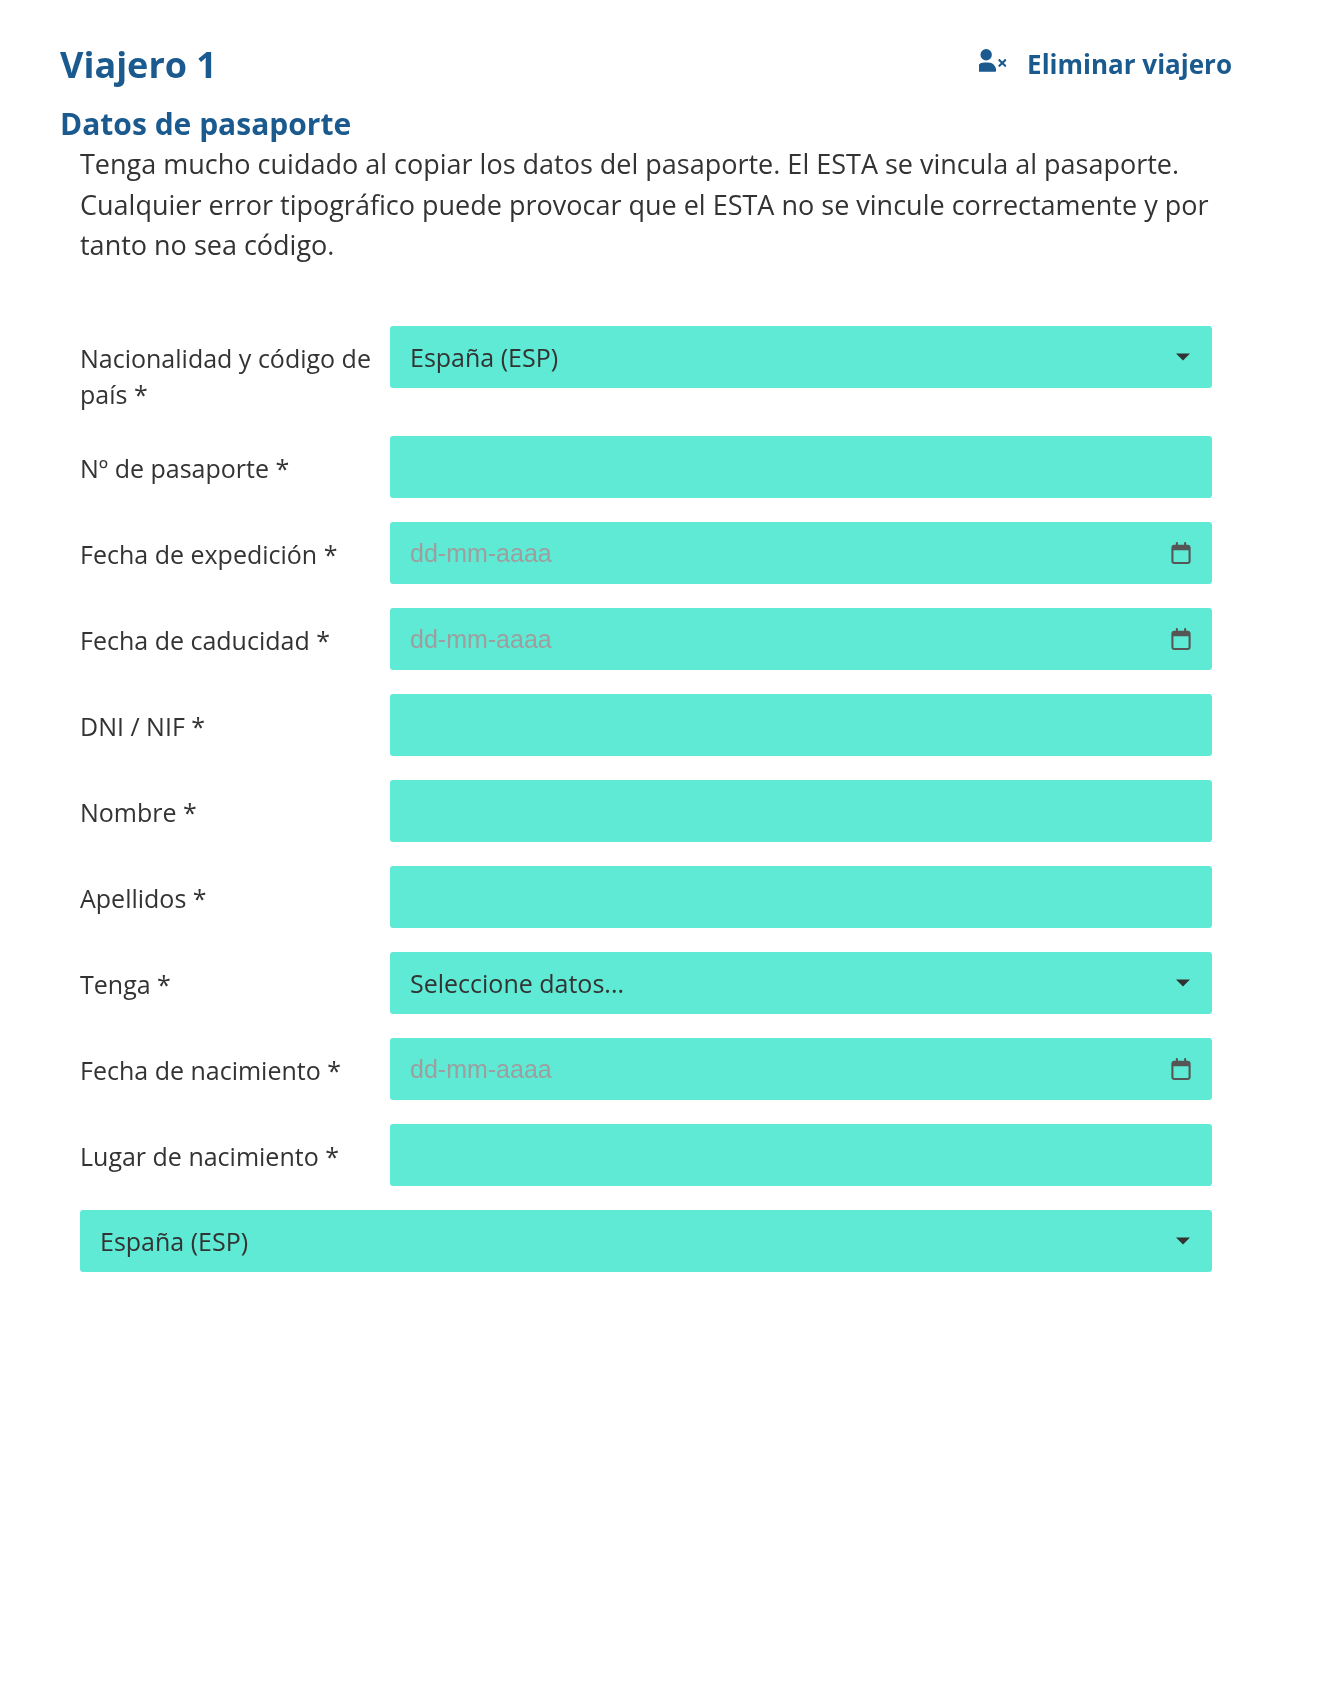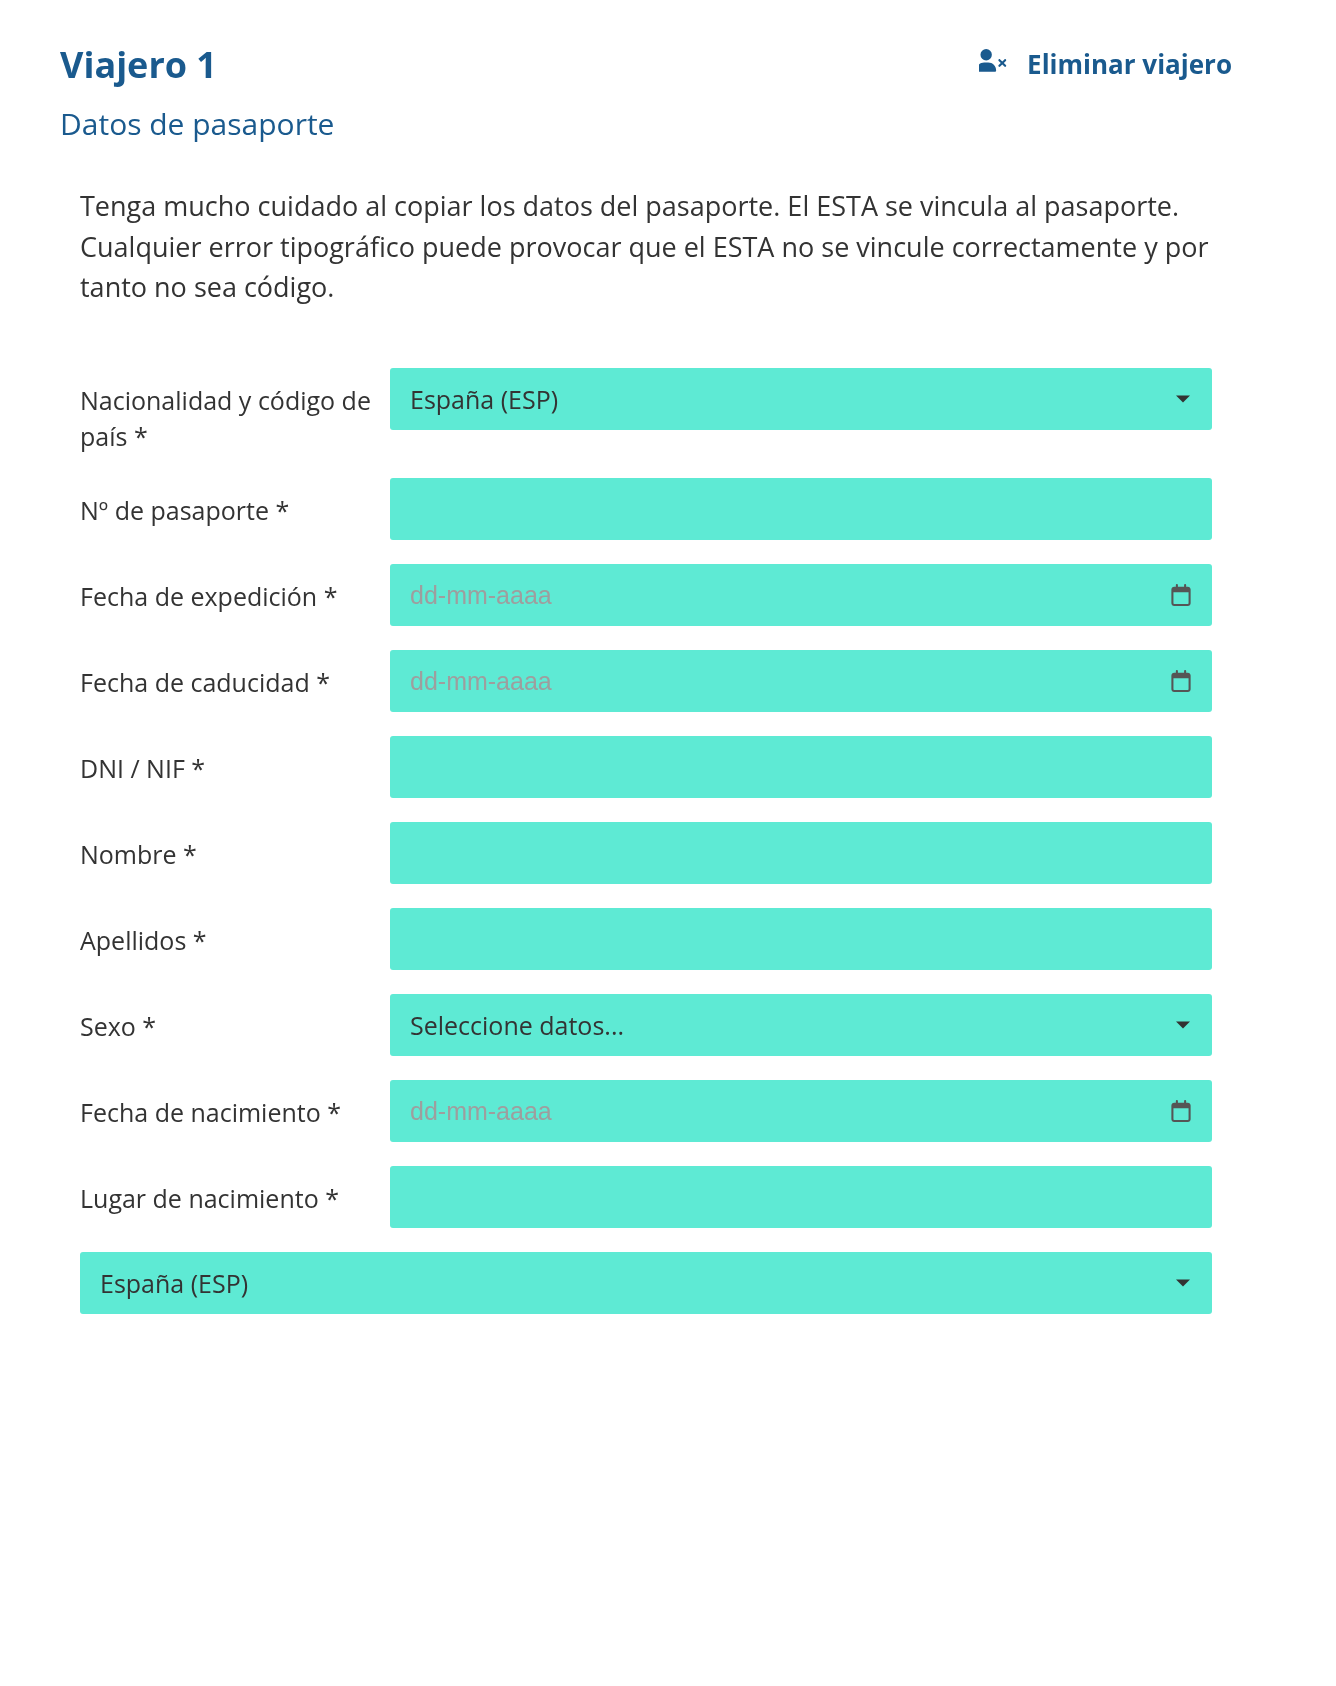--- a/index.html
+++ b/index.html
@@ -31,23 +31,22 @@
     gap: 18px;
     color: #1a5a8e;
     font-weight: 700;
     font-size: 26px;
     cursor: pointer;
     text-decoration: none;
   }
   .remove-link svg { width: 30px; height: 30px; fill: #1a5a8e; }
   .subtitle {
     font-size: 30px;
-    font-weight: 400;
+    font-weight: 700;
     color: #1a5a8e;
-    margin-bottom: 42px;
   }
   .warning {
     font-size: 27px;
     line-height: 1.5;
     color: #333;
     margin: 0 20px 60px 20px;
   }
   .warning .bold { font-weight: 400; margin-top: 38px; }
   .form {
     margin: 0 20px;
@@ -192,21 +191,21 @@
     </div>
 
     <div class="row">
       <div class="label">Apellidos *</div>
       <div class="control">
         <input class="input" type="text" value="" style="">
       </div>
     </div>
 
     <div class="row">
-      <div class="label">Sexo *</div>
+      <div class="label">Tenga *</div>
       <div class="control">
         <div class="select">
           <span class="value">Seleccione datos...</span>
           <span class="caret"></span>
         </div>
       </div>
     </div>
 
     <div class="row">
       <div class="label">Fecha de nacimiento *</div>

